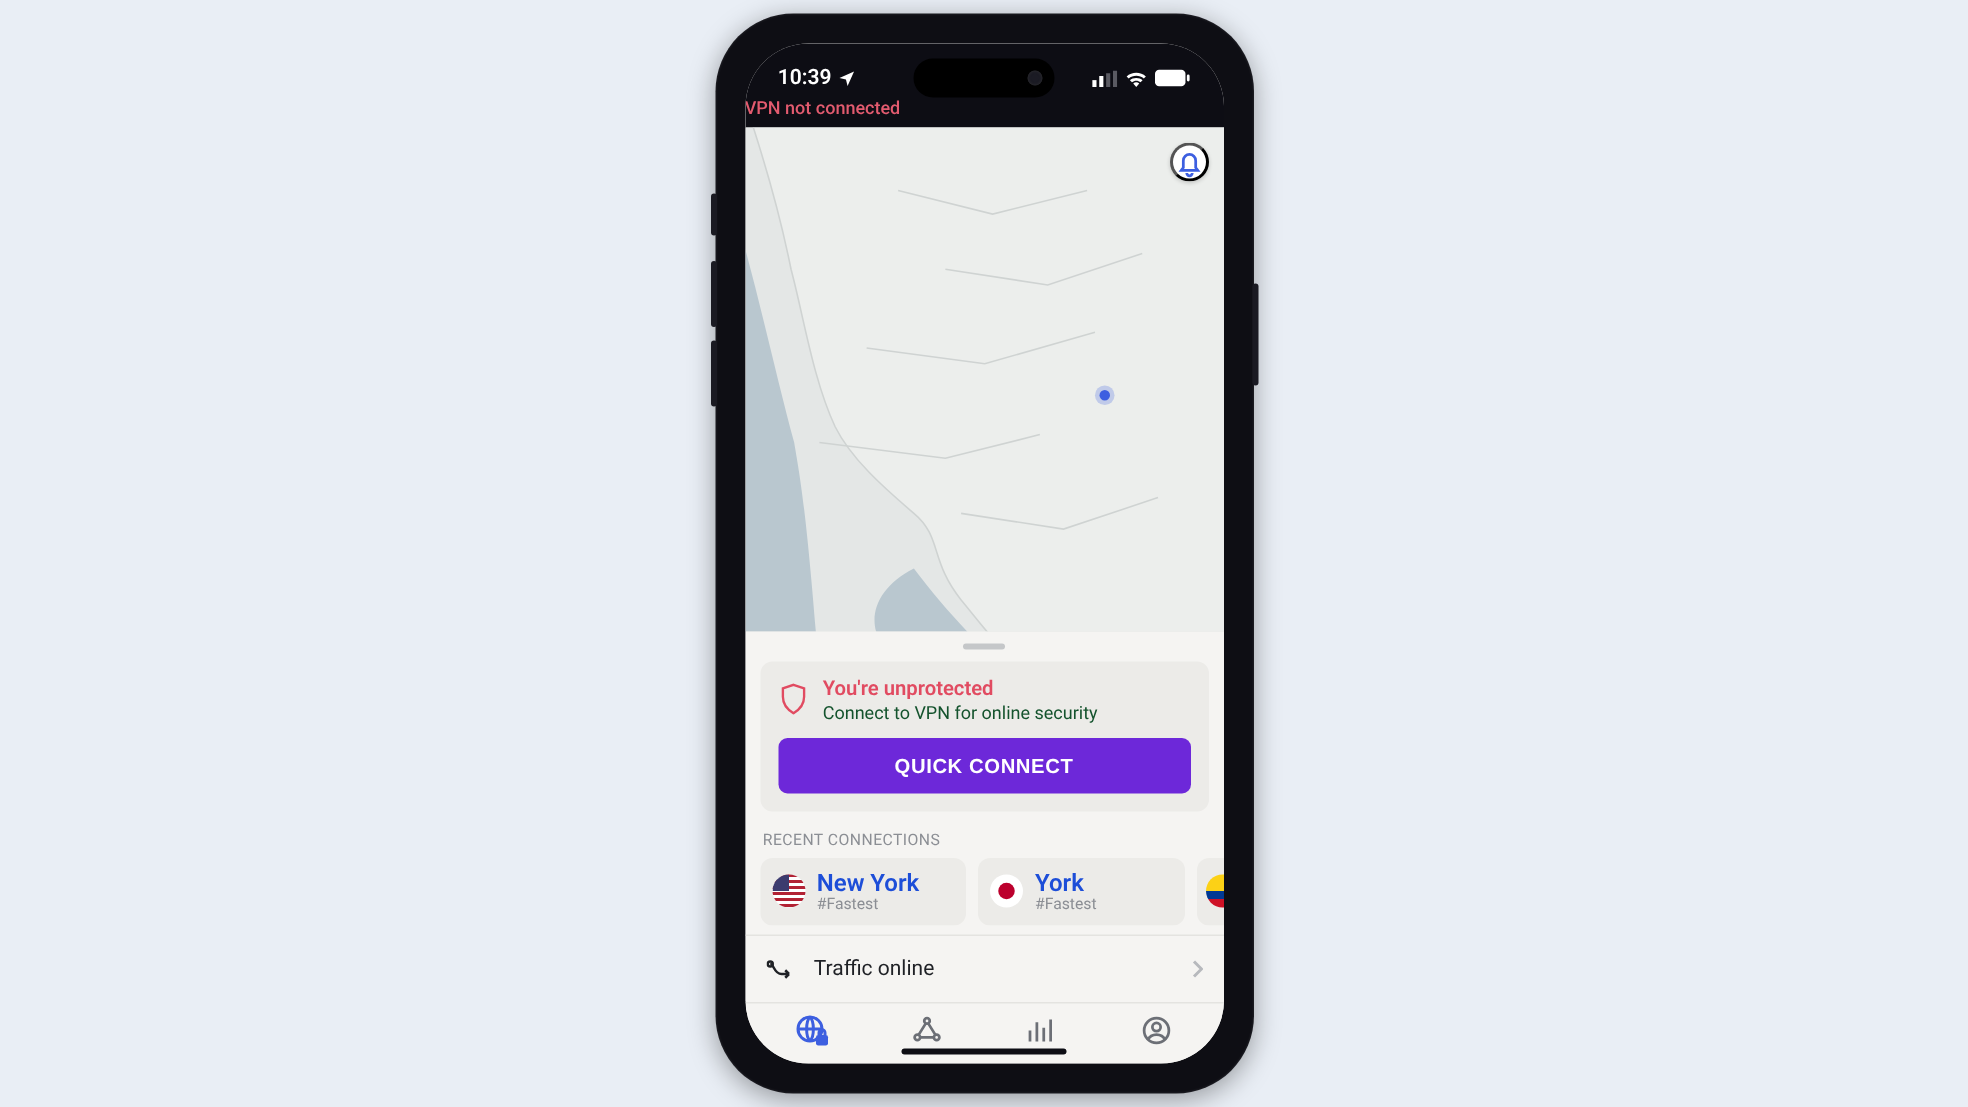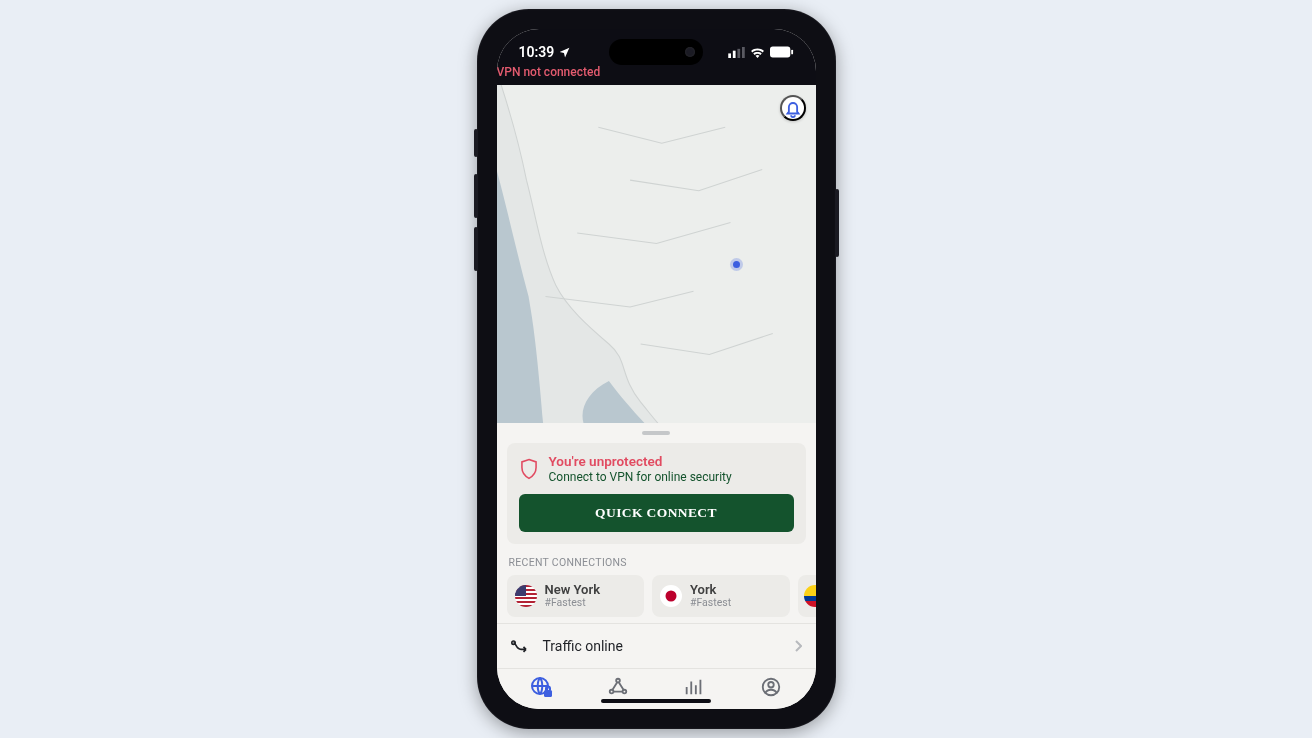--- a/index.html
+++ b/index.html
@@ -97,30 +97,29 @@
     margin: 0 10px;
     background:#ecebe8;
     border-radius:8px;
     padding:10px 12px 12px;
   }
   .sc-row { display:flex; gap:10px; align-items:center; margin-bottom:10px; }
   .sc-title { color:#e14b61; font-size:13.5px; font-weight:600; line-height:1.25; }
   .sc-sub   { color:#14532d; font-size:12px; }
   .quick-btn {
     width:100%;
-    background:#14532d;
+    background:#6d28d9;
     color:#fff;
     border:none;
     border-radius:6px;
     padding:11px 0;
     font-size:13.5px;
     font-weight:700;
     letter-spacing:.4px;
     cursor:pointer;
-    font-family:Liberation Serif, serif;
   }
   .recent-label {
     font-size:10.5px;
     color:#8b8e94;
     letter-spacing:.3px;
     margin:12px 12px 6px;
   }
   .recent-row {
     display:flex; gap:8px;
     padding:0 10px;
@@ -139,21 +138,21 @@
     background: repeating-linear-gradient(#b22234 0 2px, #fff 2px 4px);
     position:relative; overflow:hidden;
   }
   .flag-us::before{content:"";position:absolute;top:0;left:0;width:11px;height:11px;background:#3c3b6e;}
   .flag-jp { background:#fff; position:relative; }
   .flag-jp::after{content:"";position:absolute;top:50%;left:50%;width:11px;height:11px;background:#bc002d;border-radius:50%;transform:translate(-50%,-50%);}
   .flag-co {
     background: linear-gradient(#fcd116 0 50%, #003893 50% 75%, #ce1126 75% 100%);
   }
   .chip .ct { display:flex; flex-direction:column; line-height:1.1; }
-  .chip .cn { font-size:13px; font-weight:600; color:#404040; }
+  .chip .cn { font-size:16px; font-weight:600; color:#1d4ed8; }
   .chip .cs { font-size:10.5px; color:#8b8e94; }
   .menu-list { margin:6px 0 0; }
   .mrow {
     display:flex; align-items:center; gap:12px;
     padding:12px 14px;
     border-bottom:1px solid #e4e3e0;
     cursor:pointer;
   }
   .mrow:first-child { border-top:1px solid #e4e3e0; }
   .mlabel { flex:1; font-size:14px; color:#1f2126; }

